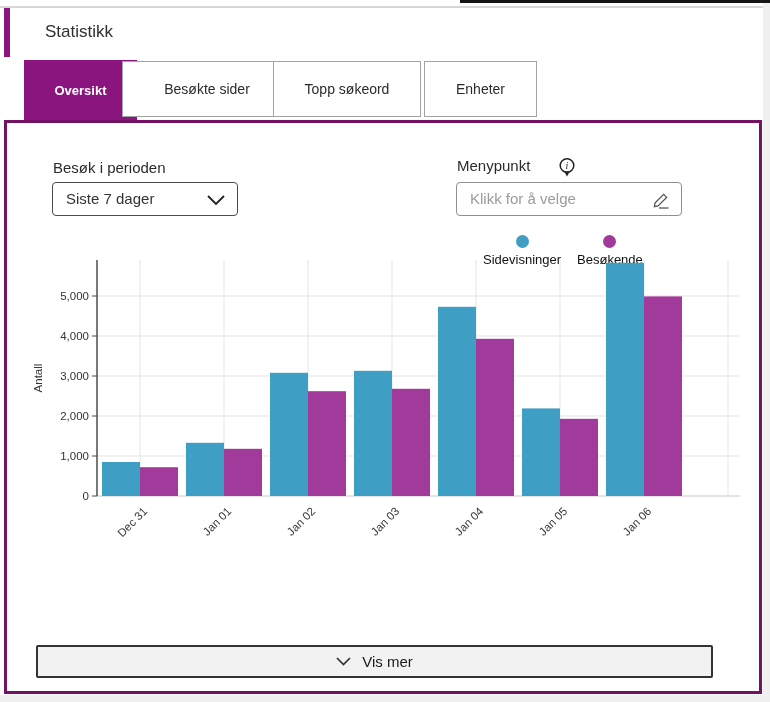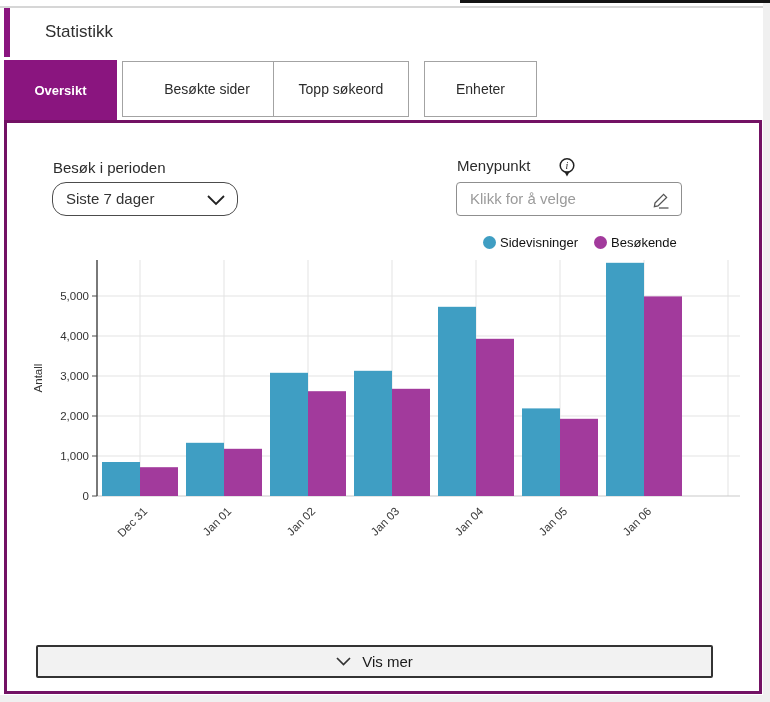--- a/index.html
+++ b/index.html
@@ -14,47 +14,47 @@
   .strip-right{position:absolute;left:763px;top:3px;width:7px;height:699px;background:#f0f0f0;}
   .strip-bottom{position:absolute;left:0;top:695px;width:770px;height:7px;background:#f0f0f0;}
 
   .header-accent{position:absolute;left:4px;top:8px;width:6px;height:49px;background:#8a157f;}
   .page-title{position:absolute;left:45px;top:22px;font-size:17px;color:#303030;}
 
   .tab{position:absolute;top:61px;height:56px;box-sizing:border-box;
        background:#fff;border:1px solid #a3a3a3;color:#2b2b2b;
        font-size:14px;display:flex;align-items:center;justify-content:center;cursor:pointer;}
   .tab.active{top:60px;height:60px;background:#8a157f;border:none;color:#fff;
-       font-weight:bold;font-size:13px;}
+       font-weight:bold;font-size:13px;margin-left:20px;}
   .tab-0{left:4px;width:113px;}
   .tab-1{left:122px;width:170px;}
-  .tab-2{left:273px;width:136px;}
+  .tab-2{left:273px;width:148px;}
   .tab-3{left:424px;width:113px;}
 
   .panel{position:absolute;left:4px;top:120px;width:758px;height:574px;
          box-sizing:border-box;border:3px solid #731264;background:#fff;}
 
   .ctrl-label{position:absolute;font-size:15px;color:#2b2b2b;}
   .period-label{left:46px;top:36px;}
   .menu-label-row{position:absolute;left:450px;top:34px;display:flex;align-items:flex-start;gap:28px;}
 
   .select-box{position:absolute;left:45px;top:59px;width:186px;height:34px;
-      box-sizing:border-box;border:1px solid #4c4c4c;border-radius:14px;background:#fff;cursor:pointer;}
+      box-sizing:border-box;border:1px solid #4c4c4c;border-radius:4px;background:#fff;cursor:pointer;}
   .select-box .value{position:absolute;left:13px;top:0;line-height:32px;font-size:15px;color:#333;}
   .select-box svg{position:absolute;right:12px;top:12px;}
 
   .input-box{position:absolute;left:449px;top:59px;width:226px;height:34px;
       box-sizing:border-box;border:1px solid #8f8f8f;border-radius:4px;background:#fff;}
   .input-box input{width:170px;height:30px;border:none;outline:none;background:transparent;
       padding:0 0 0 13px;font-size:15px;color:#333;font-family:"Liberation Sans",sans-serif;}
   .input-box input::placeholder{color:#9b9b9b;opacity:1;}
   .input-box svg{position:absolute;right:10px;top:7px;}
 
   .legend{position:absolute;left:476px;top:112px;display:flex;gap:16px;align-items:center;}
-  .legend-item{display:flex;align-items:center;gap:4px;cursor:pointer;}
+  .legend-item{display:flex;align-items:center;gap:4px;cursor:pointer;flex-direction:column;}
   .legend-dot{width:13px;height:13px;border-radius:50%;background:#888;}
   .legend-label{font-size:13px;color:#111;}
 
   .chart-wrap{position:absolute;left:23px;top:133px;width:715px;height:302px;}
 
   .vis-mer{position:absolute;left:29px;top:522px;width:677px;height:33px;
       box-sizing:border-box;background:#f2f2f2;border:2px solid #333;border-radius:2px;
       display:flex;align-items:center;justify-content:center;gap:11px;
       font-size:15px;color:#1a1a1a;cursor:pointer;}
 </style>

